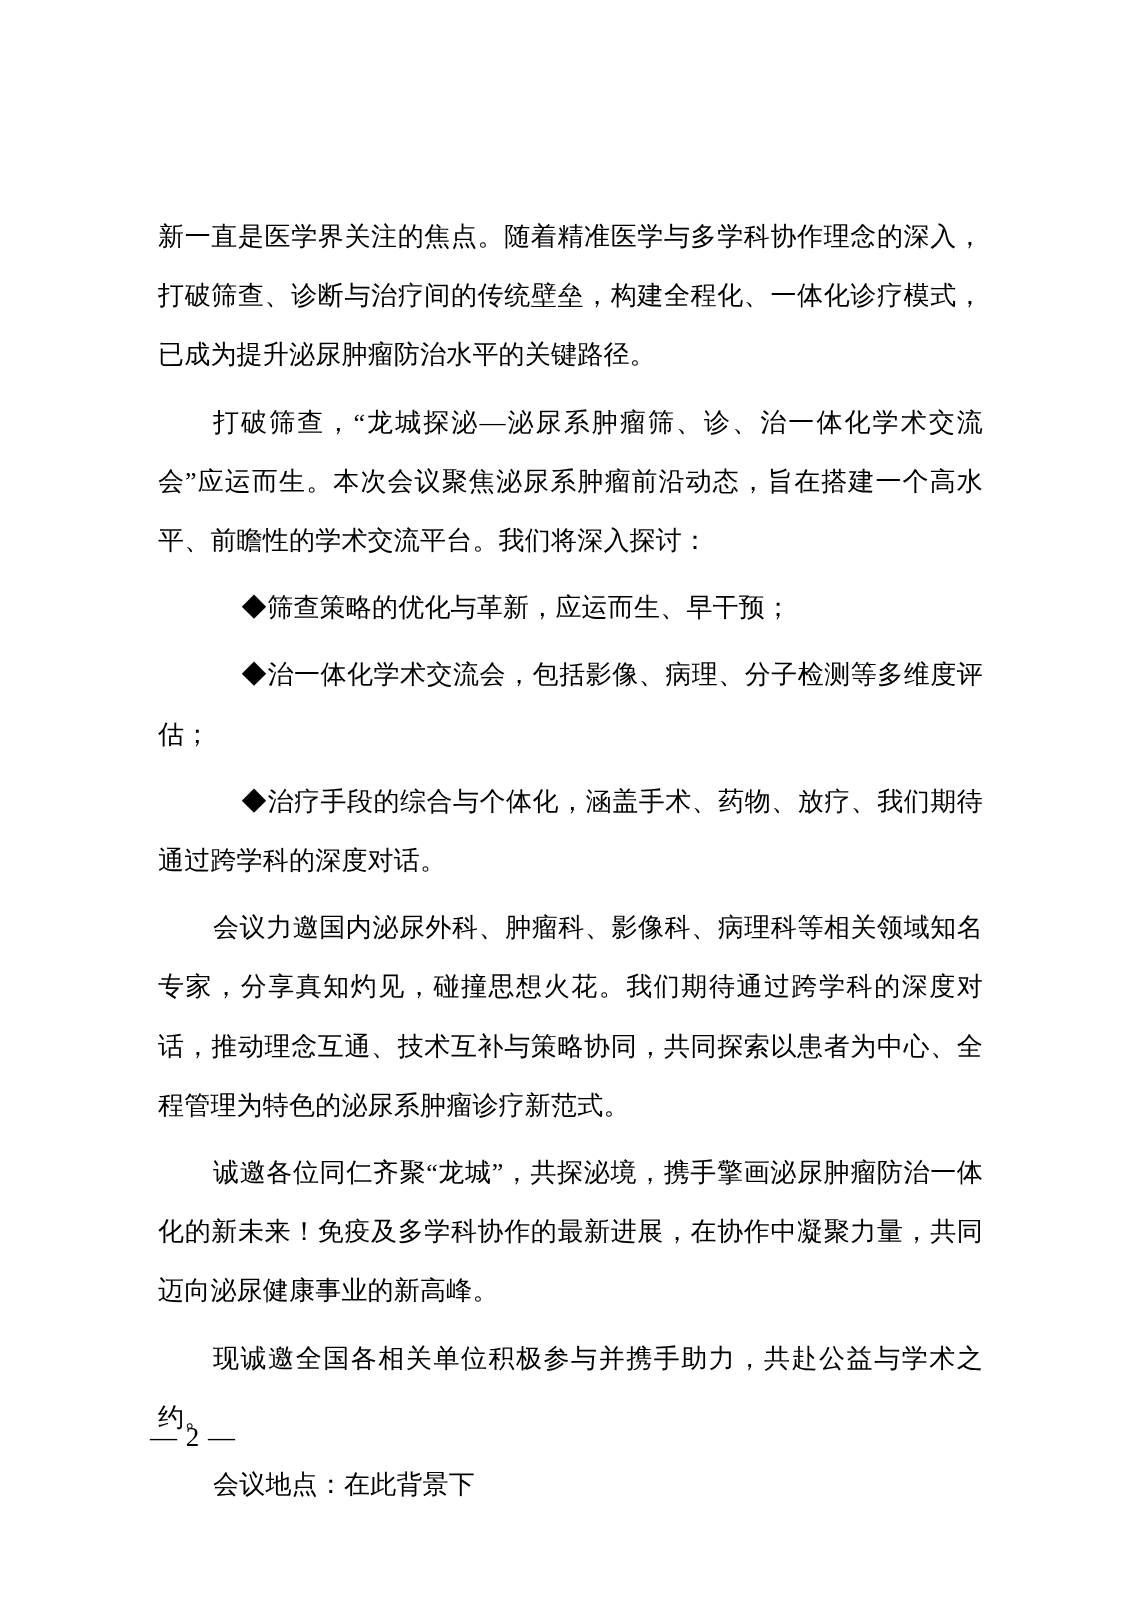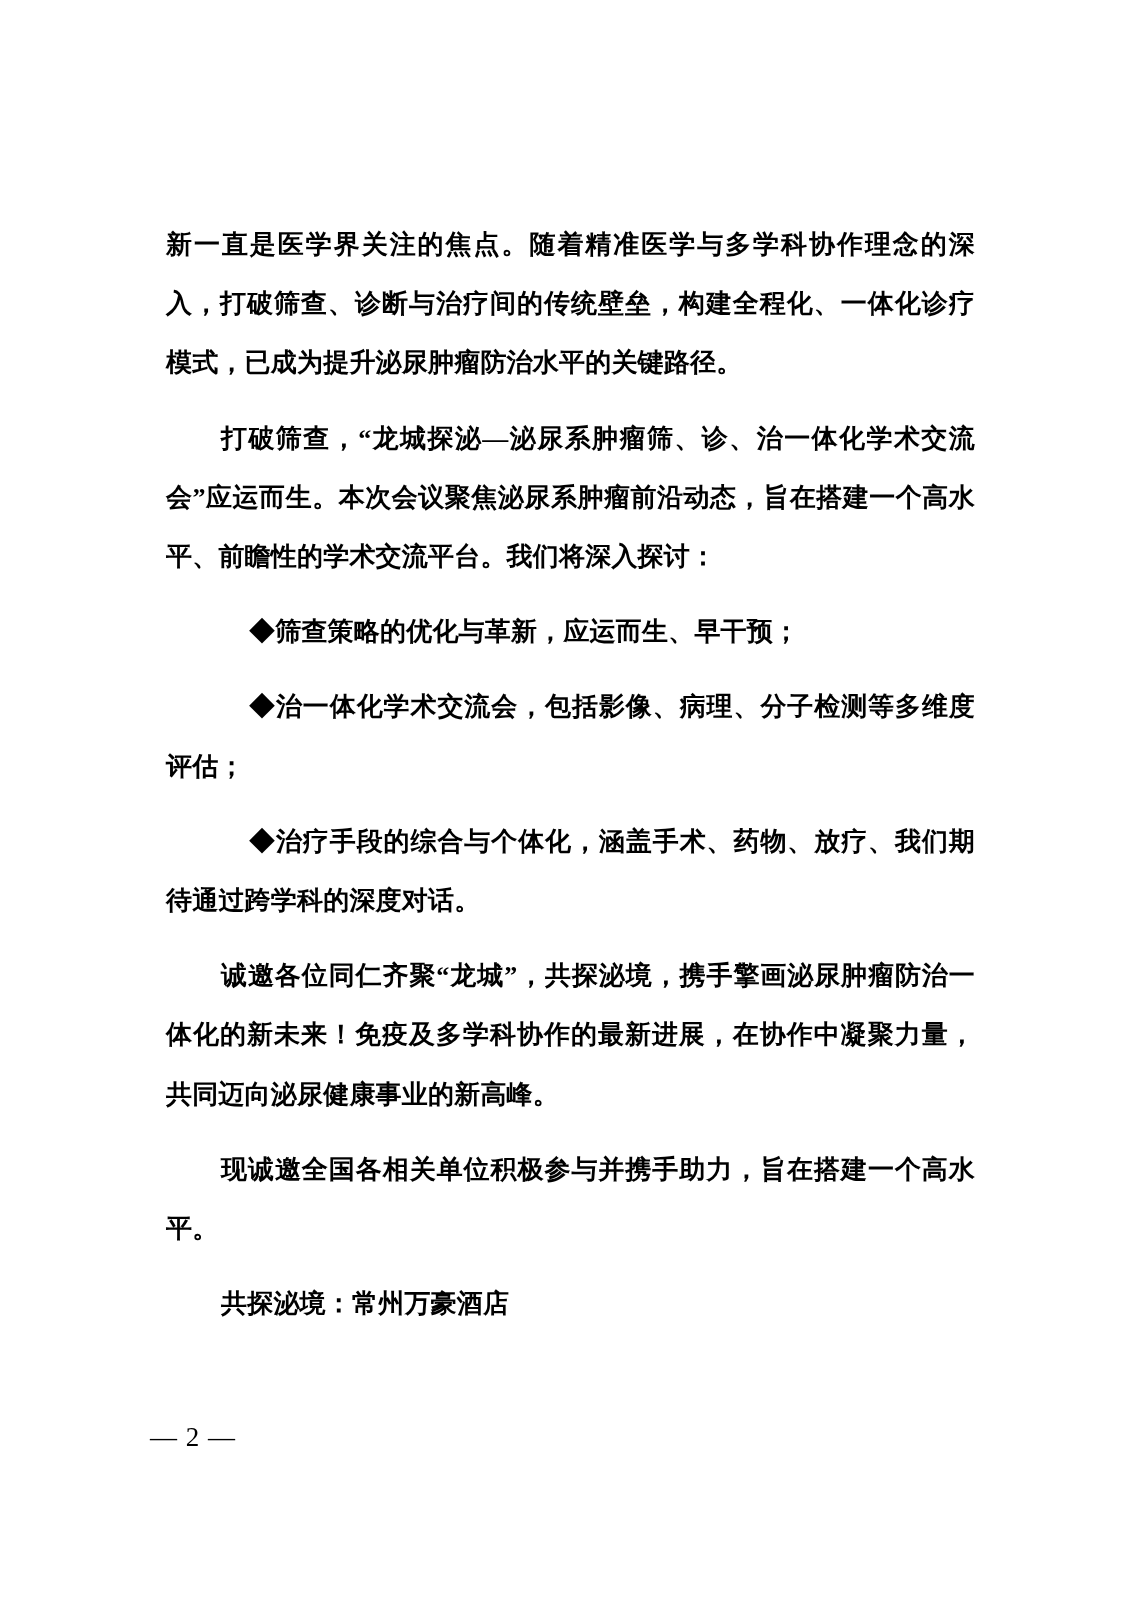--- a/index.html
+++ b/index.html
@@ -21,23 +21,22 @@
     left: 150px;
     top: 199px;
     width: 841px;
     font-size: 26px;
     line-height: 59.2px;
     text-align: justify;
     text-justify: inter-character;
     letter-spacing: 0.2px;
   }
   .text-block p {
-    margin: 16px;
+    margin: 8px;
     padding: 0;
-    font-weight: bold;
   }
   p.continuation { text-indent: 0; }
   p.indent       { text-indent: 55px; }
   p.bullet       { text-indent: 83px; }
   .page-number {
     position: absolute;
     left: 150px;
     top: 1421px;
     font-size: 27px;
     line-height: 32px;
@@ -50,20 +49,21 @@
 <body>
 
 <div class="page">
 
   <div class="text-block">
     <p class="continuation">新一直是医学界关注的焦点。随着精准医学与多学科协作理念的深入，打破筛查、诊断与治疗间的传统壁垒，构建全程化、一体化诊疗模式，已成为提升泌尿肿瘤防治水平的关键路径。</p>
     <p class="indent">打破筛查，“龙城探泌—泌尿系肿瘤筛、诊、治一体化学术交流会”应运而生。本次会议聚焦泌尿系肿瘤前沿动态，旨在搭建一个高水平、前瞻性的学术交流平台。我们将深入探讨：</p>
     <p class="bullet">◆筛查策略的优化与革新，应运而生、早干预；</p>
     <p class="bullet">◆治一体化学术交流会，包括影像、病理、分子检测等多维度评估；</p>
     <p class="bullet">◆治疗手段的综合与个体化，涵盖手术、药物、放疗、我们期待通过跨学科的深度对话。</p>
+    <p class="indent">会议力邀国内泌尿外科、肿瘤科、影像科、病理科等相关领域知名专家，分享真知灼见，碰撞思想火花。我们期待通过跨学科的深度对话，推动理念互通、技术互补与策略协同，共同探索以患者为中心、全程管理为特色的泌尿系肿瘤诊疗新范式。</p>
     <p class="indent">诚邀各位同仁齐聚“龙城”，共探泌境，携手擎画泌尿肿瘤防治一体化的新未来！免疫及多学科协作的最新进展，在协作中凝聚力量，共同迈向泌尿健康事业的新高峰。</p>
-    <p class="indent">现诚邀全国各相关单位积极参与并携手助力，旨在搭建一个高水平。</p>
-    <p class="indent">共探泌境：常州万豪酒店</p>
+    <p class="indent">现诚邀全国各相关单位积极参与并携手助力，共赴公益与学术之约。</p>
+    <p class="indent">会议地点：在此背景下</p>
   </div>
 
   <div class="page-number">— 2 —</div>
 
 </div>
 
 </body></html>

